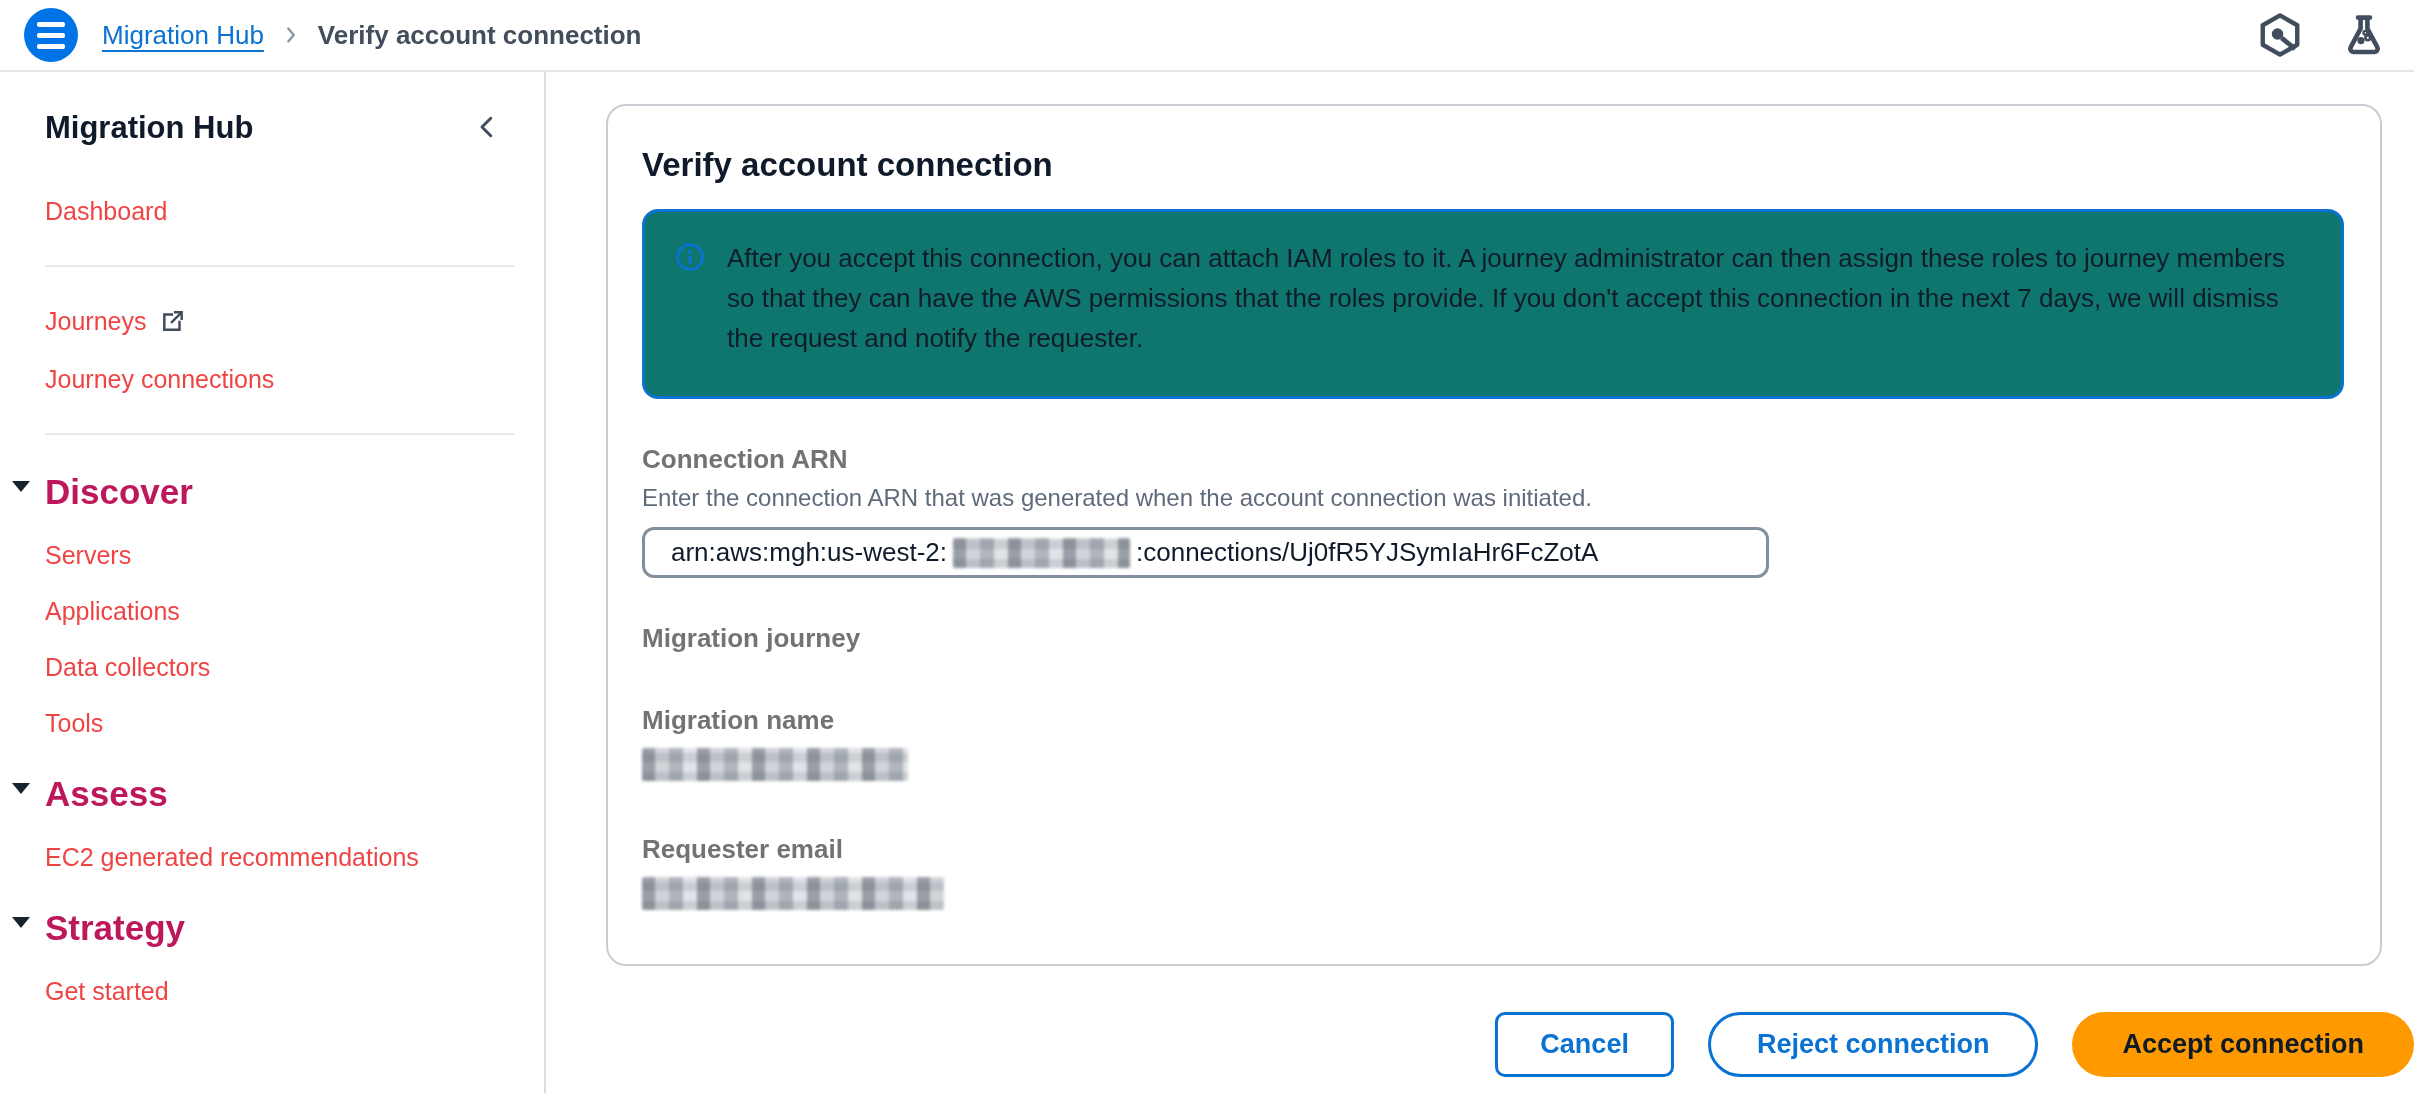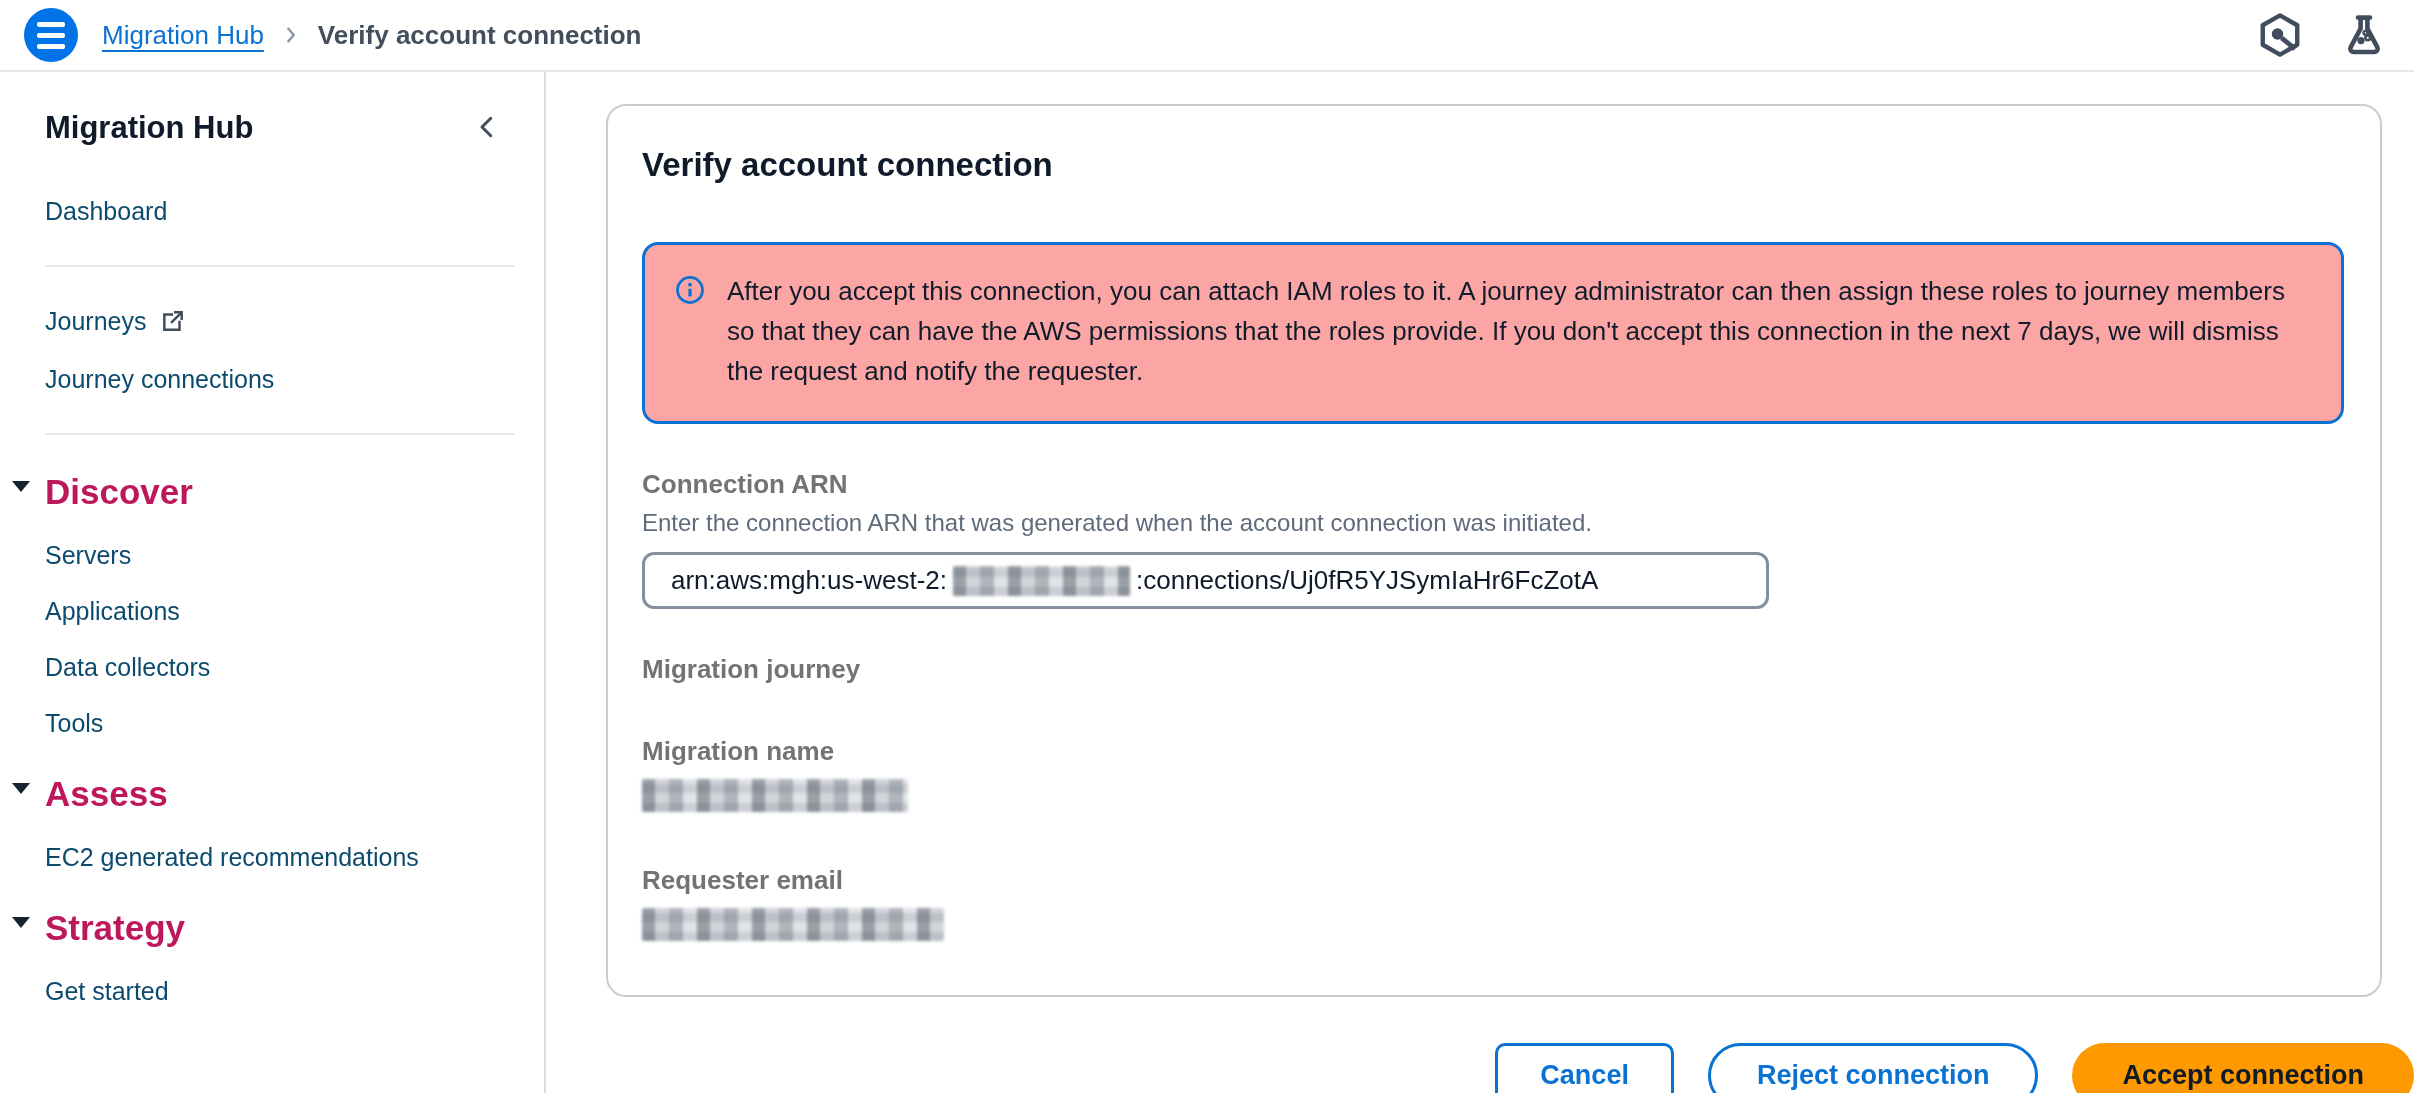--- a/index.html
+++ b/index.html
@@ -36,21 +36,21 @@
   .sidebar {
     width:546px; flex:0 0 546px;
     border-right:2px solid #d9dce1;
     padding:38px 30px 0 45px;
     position:relative;
   }
   .sidebar-header { display:flex; align-items:flex-start; justify-content:space-between; }
   .sidebar-title { font-size:31px; font-weight:700; color:#0f1b2a; margin:0; }
   .collapse-btn { background:none; border:none; padding:0; cursor:pointer; margin-right:12px; margin-top:2px; }
   .side-item {
-    font-size:25px; color:#0c4a6e; line-height:34px; cursor:pointer;
+    font-size:25px; color:#ef4444; line-height:34px; cursor:pointer;
     display:flex; align-items:center; gap:14px;
   }
   .side-item + .side-item { margin-top:24px; }
   .item-dashboard { margin-top:48px; }
   .side-divider { border:none; border-top:2px solid #e5e8ec; margin:37px 0; }
   .section { margin-top:34px; }
   .section-header {
     position:relative; display:flex; align-items:center;
     font-size:35px; font-weight:700; color:#be185d; cursor:pointer; margin:0 0 26px 0;
   }
@@ -65,32 +65,32 @@
 
   
   .main { flex:1 1 auto; padding:32px 32px 0 60px; }
   .card {
     width:1776px; border:2px solid #c8ccd3; border-radius:20px;
     background:#fff; padding:28px 36px 50px 34px;
   }
   .card-title { font-size:33px; font-weight:700; margin:12px 0 0 0; color:#0f1b2a; }
 
   .alert {
-    margin-top:58px; border:3px solid #0972d3; border-radius:16px;
-    background:#fca5a5; padding:26px 30px 30px 30px;
+    margin-top:25px; border:3px solid #0972d3; border-radius:16px;
+    background:#0f766e; padding:26px 30px 38px 30px;
     display:flex; gap:22px; align-items:flex-start;
   }
   .alert-icon { flex:0 0 auto; margin-top:4px; }
   .alert-text { font-size:26px; line-height:40px; color:#101c2c; max-width:1590px; }
 
   .field { margin-top:44px; }
   .field-label { font-size:26px; font-weight:700; color:#737373; line-height:32px; }
   .field-desc { font-size:24px; color:#5f6b7a; margin-top:8px; line-height:30px; }
   .arn-input {
-    margin-top:14px; width:1127px; height:57px;
+    margin-top:14px; width:1127px; height:51px;
     border:3px solid #848f9d; border-radius:12px; background:#fff;
     display:flex; align-items:center; padding:0 26px; gap:3px;
     font-size:26px; color:#0f1b2a; cursor:text; white-space:nowrap;
   }
   .field-value { font-size:26px; color:#17222f; margin-top:10px; line-height:32px; }
 
   
   .redacted {
     display:inline-block; border-radius:2px;
     background:

